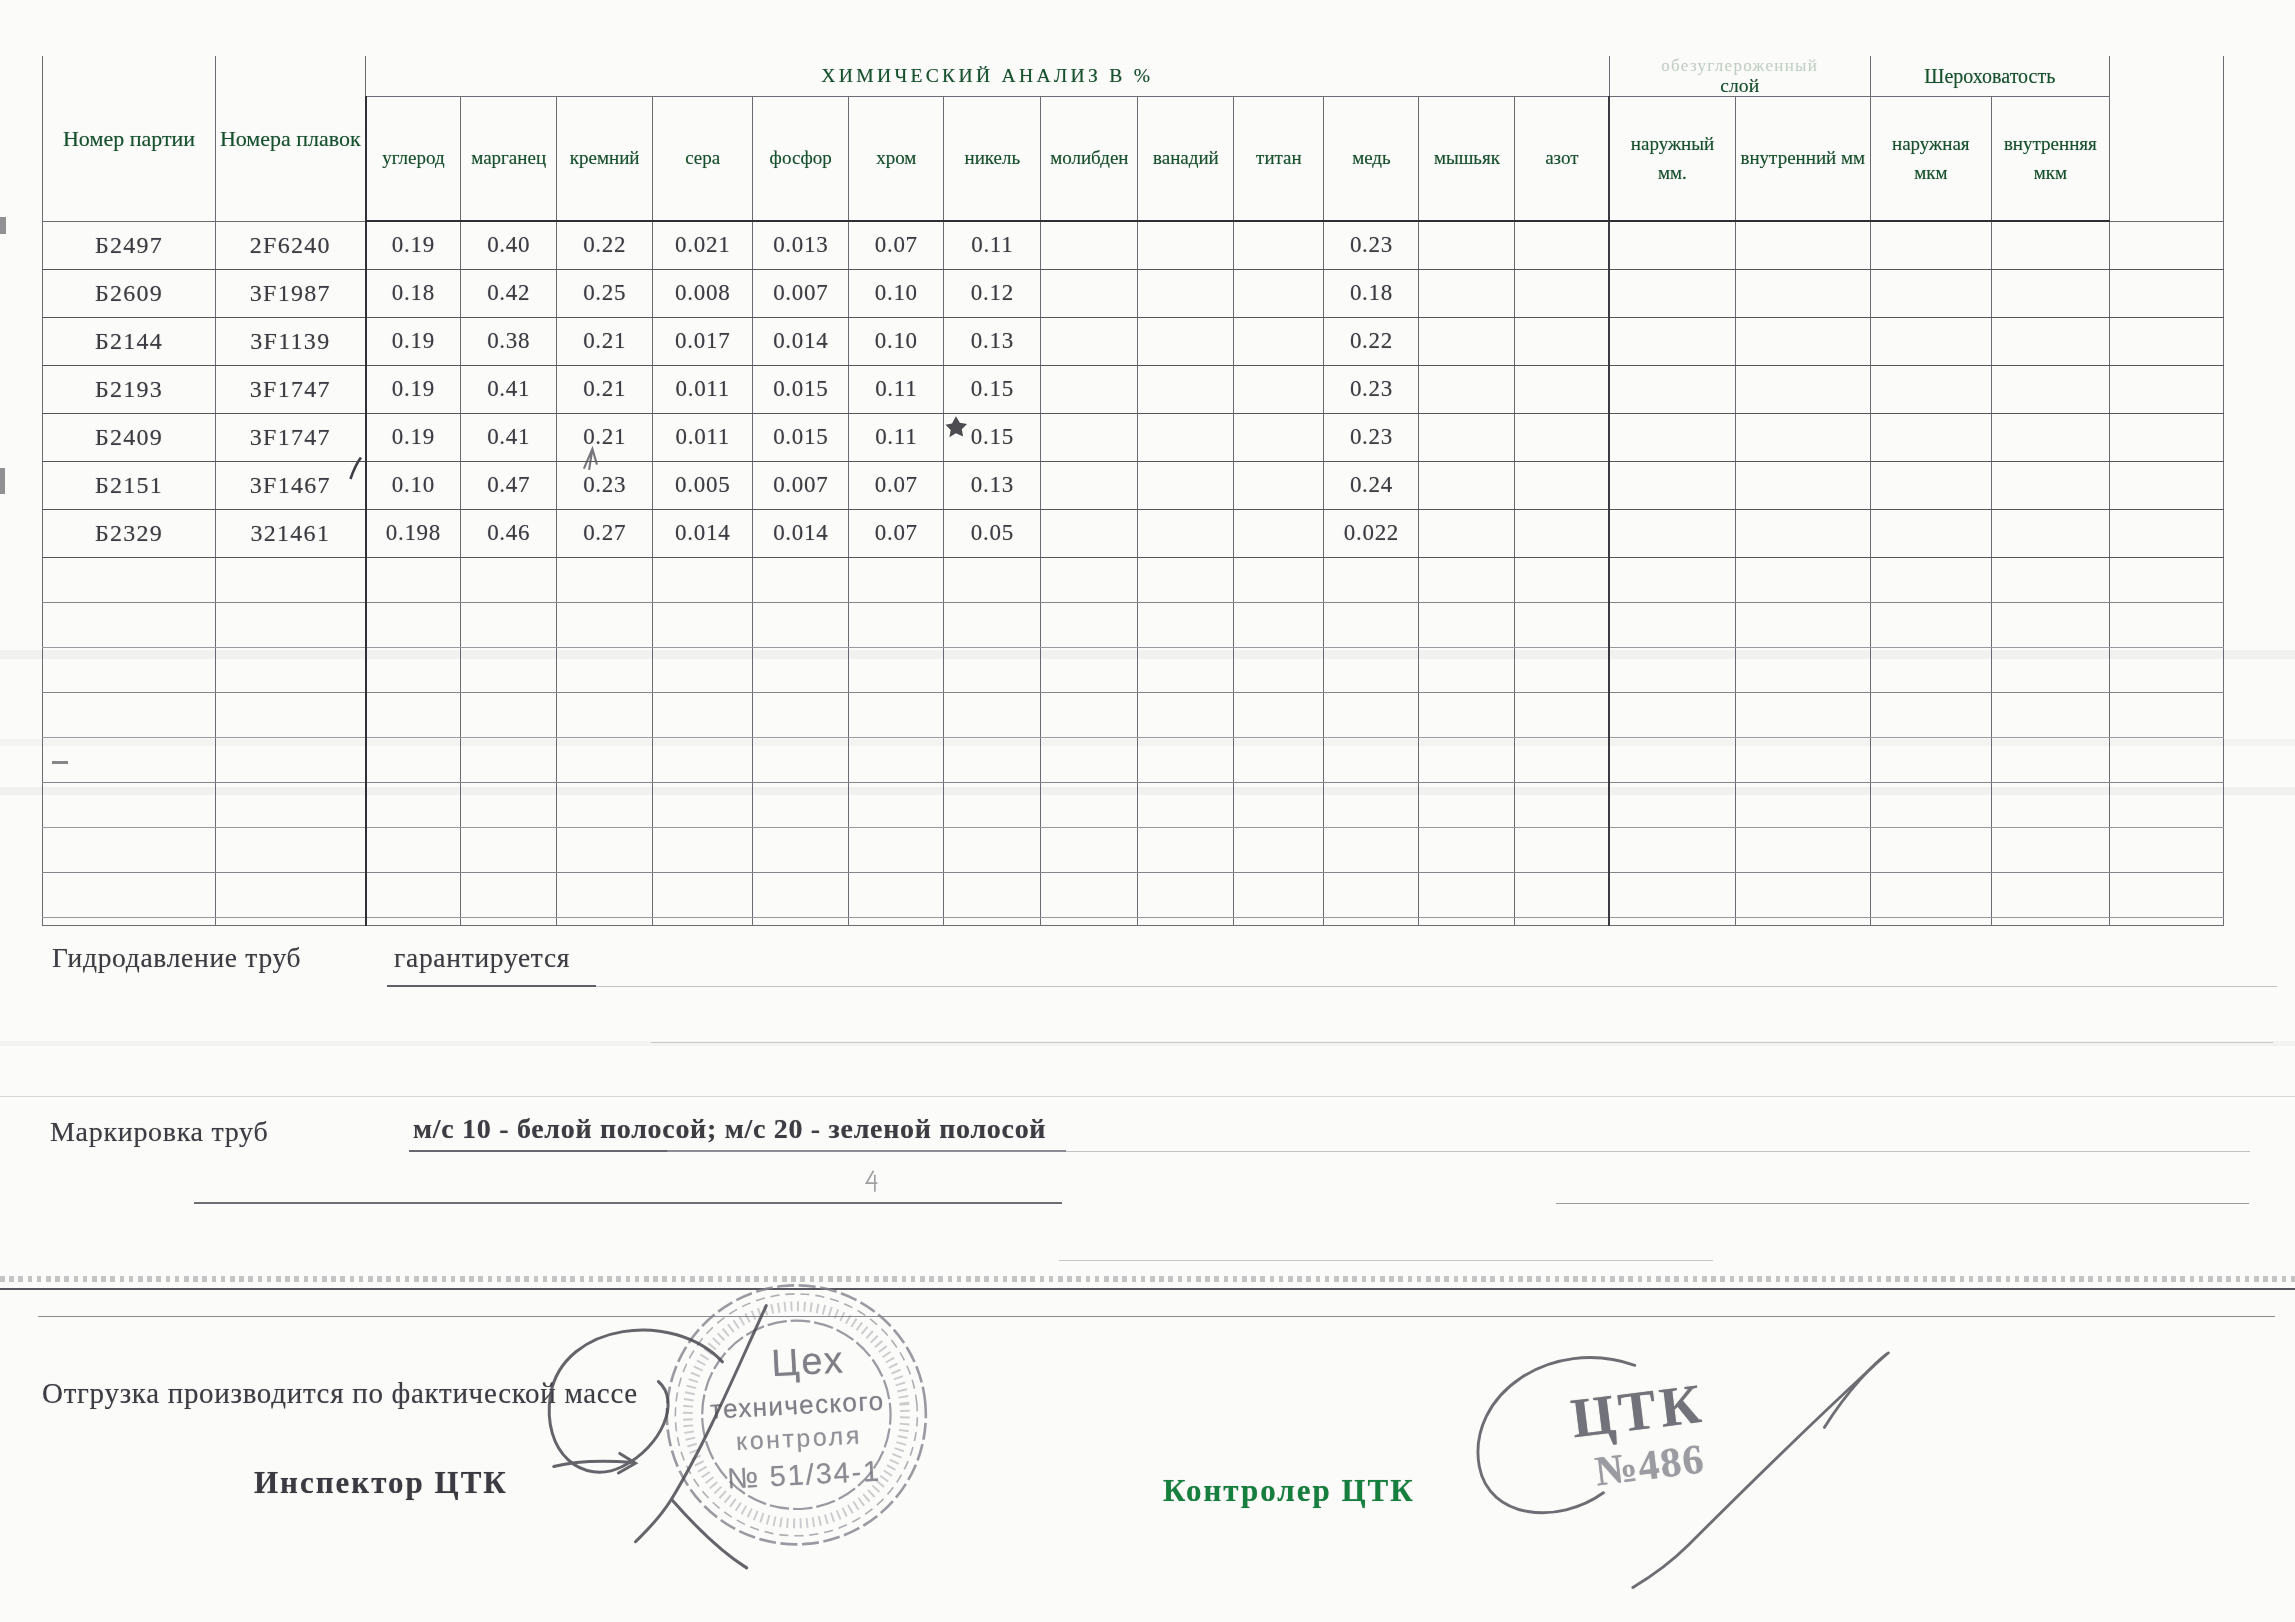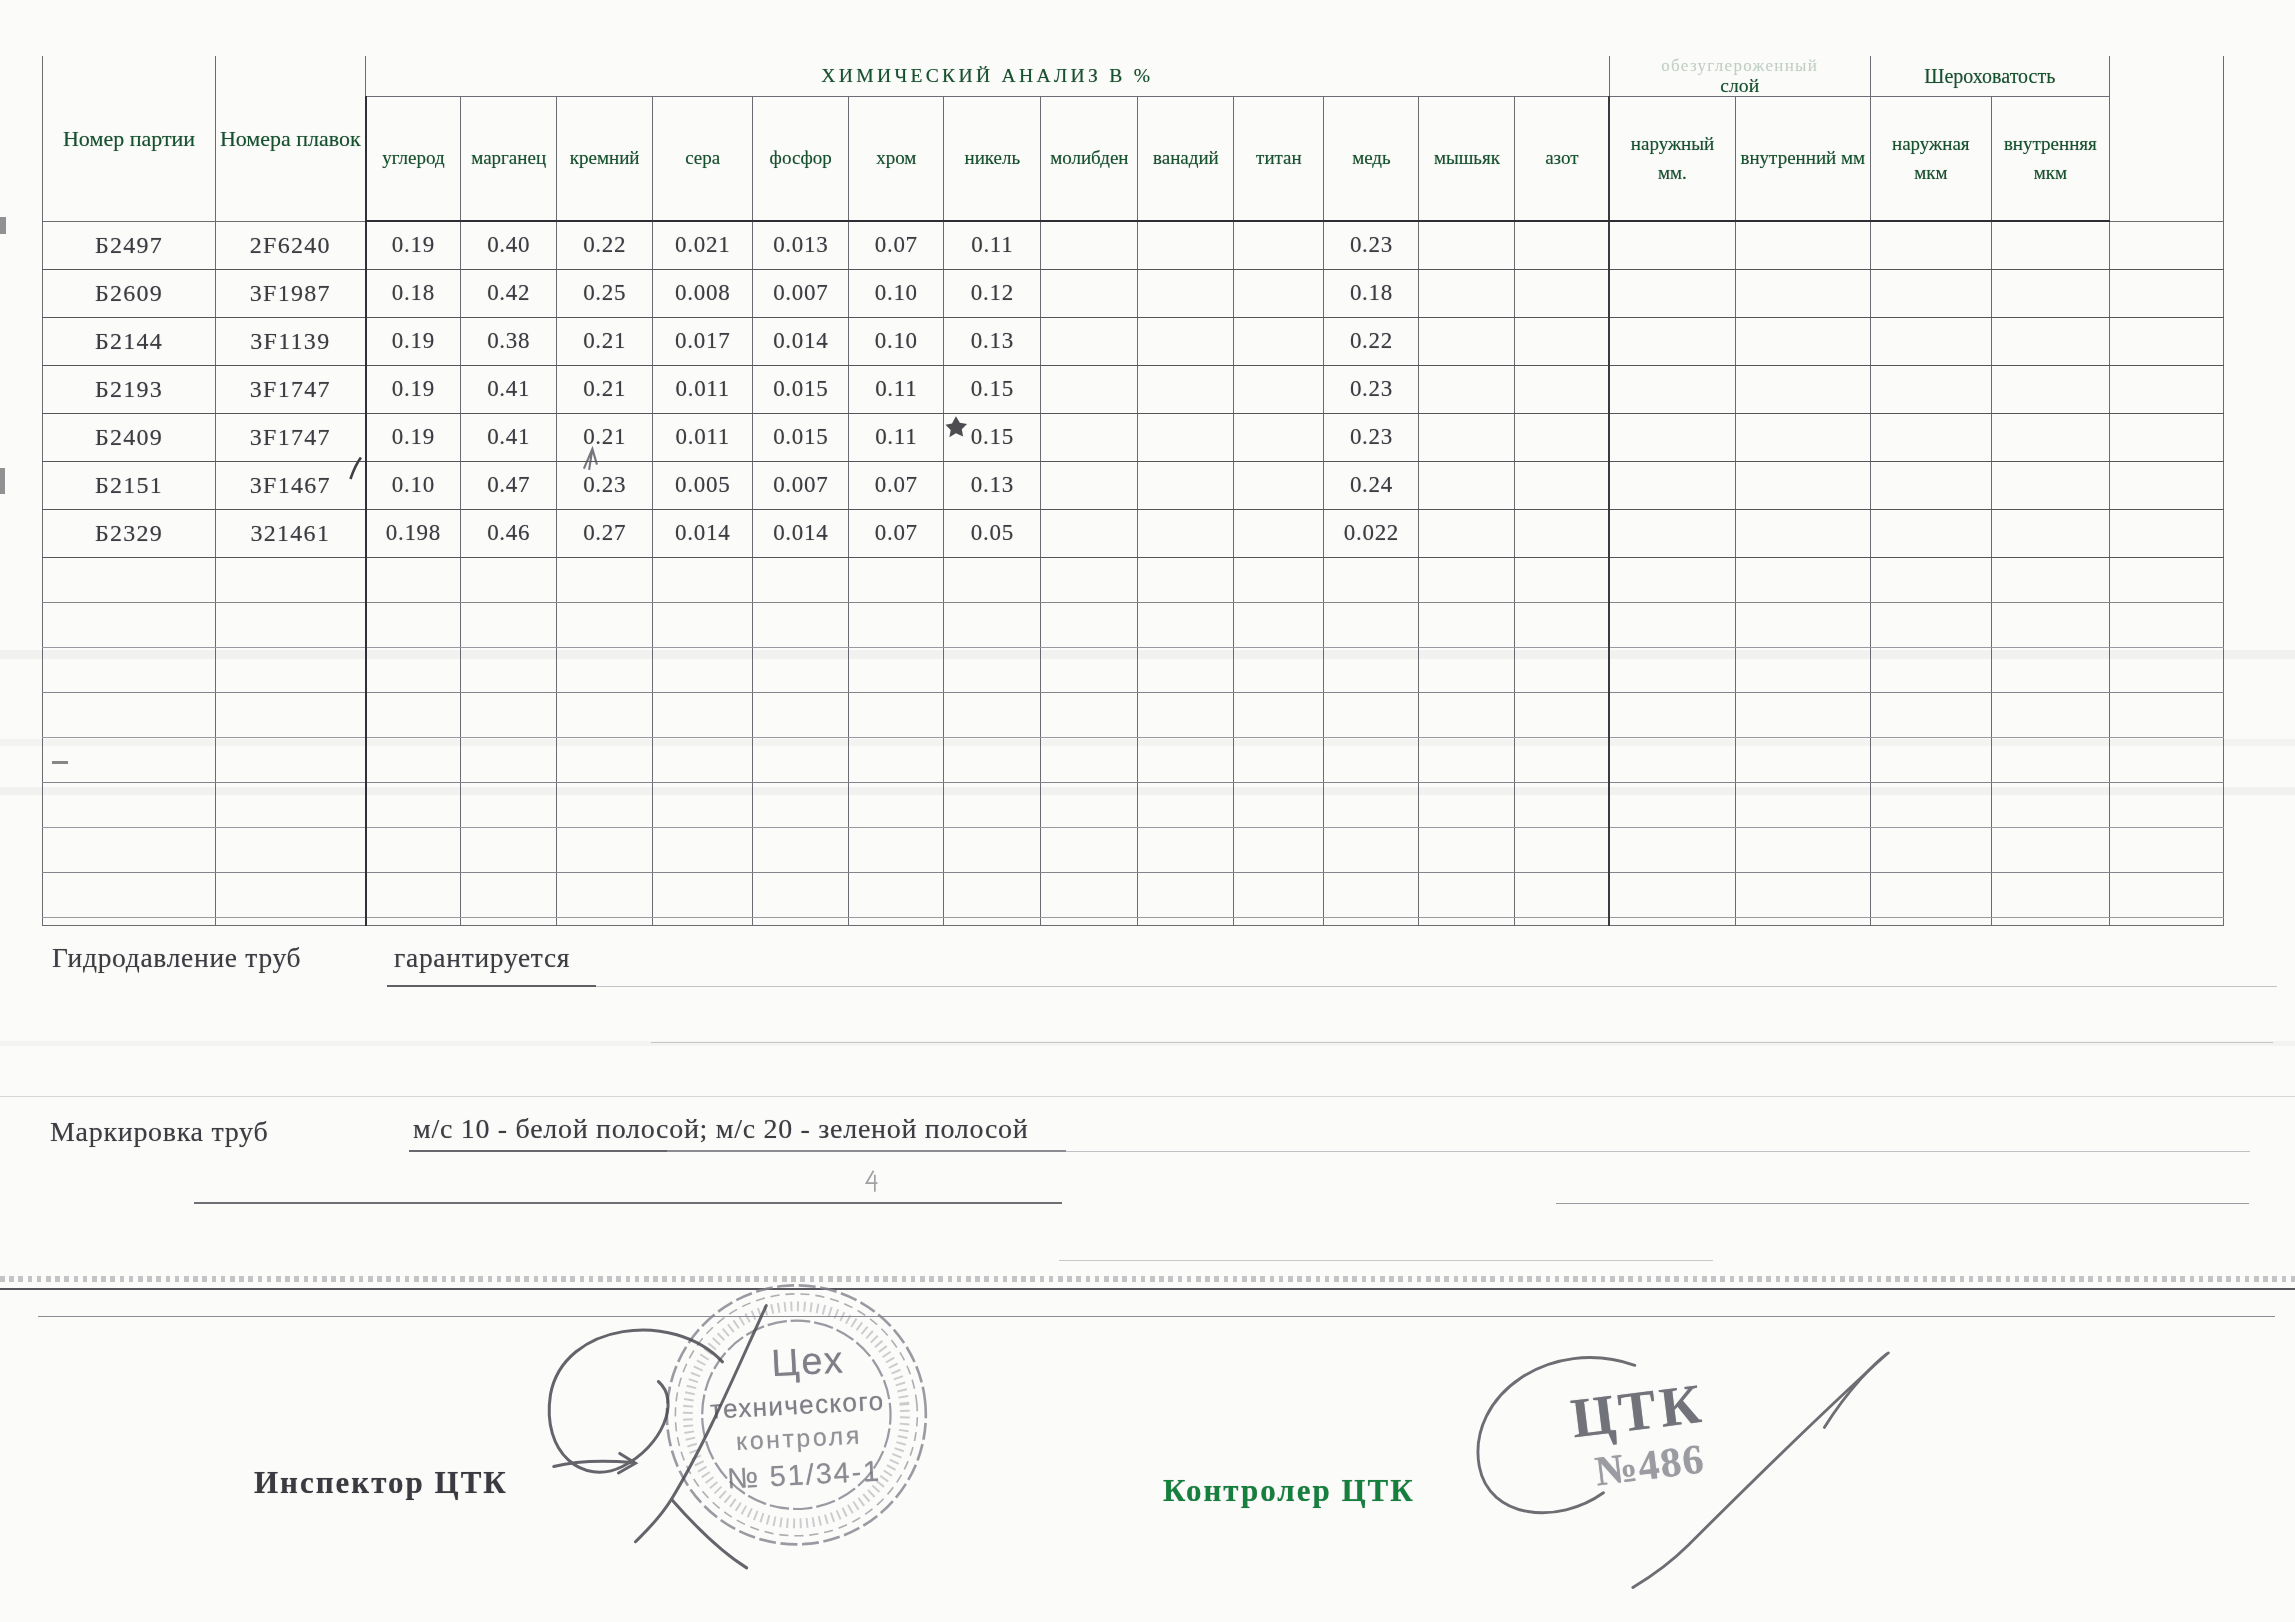--- a/index.html
+++ b/index.html
@@ -38,21 +38,21 @@
   tbody tr.er-sliver{height:8.5px;}
   tbody tr.er-sliver td{border-top:0.9px solid #909097;}
   tbody td:nth-child(3){border-left:2.4px solid #303037;}
   tbody td:nth-child(16){border-left:2.1px solid #3a3a41;}
   
   .t{position:absolute;white-space:nowrap;}
   .hydro-label{left:52px;top:942px;font-size:27.5px;letter-spacing:0.7px;}
   .hydro-value{left:394px;top:942px;font-size:27.5px;letter-spacing:0.7px;}
   .chem-note{left:51px;top:999px;font-size:27.5px;letter-spacing:0.7px;}
   .marking-label{left:50px;top:1116px;font-size:28px;letter-spacing:0.7px;text-align:right;}
-  .marking-value{left:413px;top:1113px;font-size:28px;letter-spacing:0.7px;}
+  .marking-value{left:413px;top:1113px;font-size:28px;letter-spacing:0.7px;font-weight:bold;}
   .shipping{left:42px;top:1377px;font-size:29px;letter-spacing:0.7px;}
   .inspector{left:254px;top:1465px;font-size:31px;font-weight:600;letter-spacing:2px;color:#3a3a40;}
   .controller{left:1163px;top:1473px;font-size:31px;font-weight:600;letter-spacing:2px;color:#15803d;}
   
   .ln{position:absolute;pointer-events:none;}
   
   .band{position:absolute;left:0;width:2295px;pointer-events:none;}
   .dotband{
     position:absolute;left:0;top:1276px;width:2295px;height:5.9px;opacity:.4;filter:blur(0.4px);
     background:repeating-linear-gradient(90deg,rgba(70,70,80,.75) 0 4.6px,rgba(70,70,80,0) 4.6px 9.2px);
@@ -474,20 +474,21 @@
           <td></td>
           <td></td>
         </tr>
       </tbody>
   </table>
 
   <div class="t hydro-label">Гидродавление труб</div>
   <div class="t hydro-value">гарантируется</div>
   <div class="t marking-label">Маркировка труб</div>
   <div class="t marking-value">м/с 10 - белой полосой; м/с 20 - зеленой полосой</div>
+  <div class="t shipping">Отгрузка производится по фактической массе</div>
   <div class="t inspector">Инспектор  ЦТК</div>
   <div class="t controller">Контролер ЦТК</div>
 
   <div class="ln" style="left:387px;top:985px;width:209px;height:2px;background:#5f5f66;"></div>
   <div class="ln" style="left:596px;top:986px;width:1681px;height:1.3px;background:#c3c3c8;"></div>
   <div class="ln" style="left:651px;top:1042px;width:1622px;height:1.3px;background:#cdcdd2;"></div>
   <div class="ln" style="left:0;top:1096px;width:2295px;height:1.3px;background:#d8d8db;"></div>
   <div class="ln" style="left:409px;top:1150px;width:258px;height:2px;background:#66666d;"></div>
   <div class="ln" style="left:667px;top:1150px;width:399px;height:1.6px;background:#8b8b91;"></div>
   <div class="ln" style="left:1066px;top:1151px;width:1184px;height:1.3px;background:#c0c0c5;"></div>

